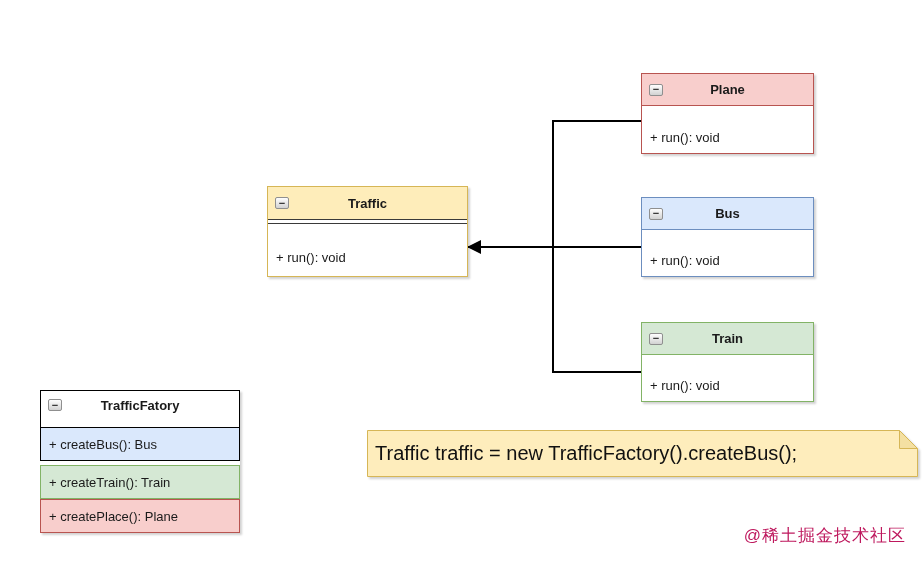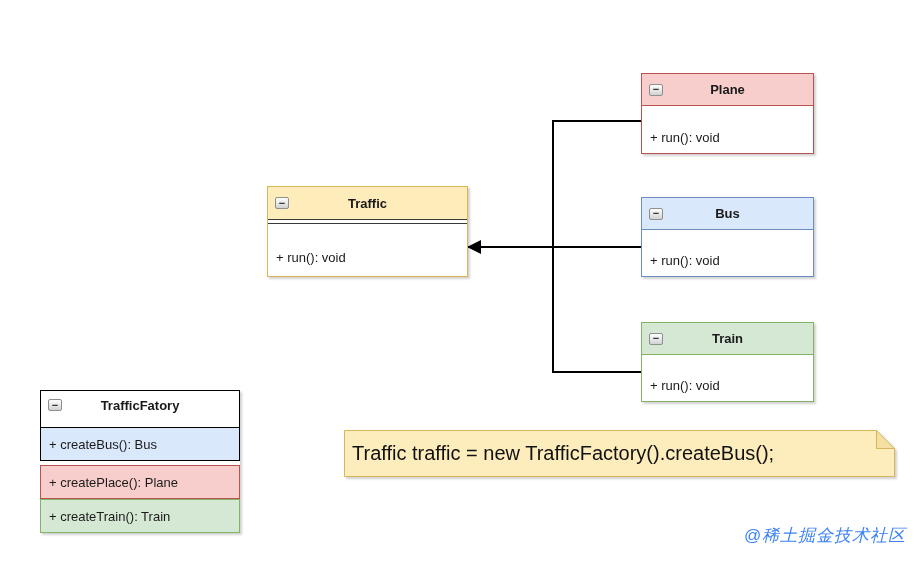--- a/index.html
+++ b/index.html
@@ -64,21 +64,21 @@
   .note{position:absolute;filter:drop-shadow(2px 2px 1px rgba(0,0,0,0.18));}
   .note svg{position:absolute;left:0;top:0;display:block;}
   .note .note-text{
     position:relative;z-index:1;font-size:20px;line-height:46px;
     padding-left:8px;color:#111;white-space:nowrap;
   }
 
   
   .watermark{
     position:absolute;right:16px;top:524px;
-    font-size:17px;color:#3b82f6;letter-spacing:1px;white-space:nowrap;font-style:italic;
+    font-size:17px;color:#be185d;letter-spacing:1px;white-space:nowrap;
   }
 </style>
 </head>
 <body>
 
 <div class="canvas">
 
   <div class="line v" style="left:552px;top:120px;height:253px;"></div>
   <div class="line h" style="left:553px;top:120px;width:88px;"></div>
   <div class="line h" style="left:468px;top:246px;width:173px;"></div>
@@ -120,25 +120,25 @@
 
   <div class="factory" style="left:40px;top:390px;width:200px;">
     <div class="fgroup">
       <div class="fhdr">
         <span class="collapse">−</span>
         <span class="ttl">TrafficFatory</span>
       </div>
       <div class="frow fblue">+ createBus(): Bus</div>
     </div>
     <div class="fgap"></div>
+    <div class="frow fgreen">+ createTrain(): Train</div>
     <div class="frow fpink">+ createPlace(): Plane</div>
-    <div class="frow fgreen">+ createTrain(): Train</div>
   </div>
 
-  <div class="note" style="left:344px;top:430px;width:551px;height:32px;">
+  <div class="note" style="left:367px;top:430px;width:551px;height:32px;">
     <svg width="551" height="47" viewBox="0 0 551 47">
       <path d="M0.5,0.5 L532.5,0.5 L550.5,18.5 L550.5,46.5 L0.5,46.5 Z" fill="#feedbc" stroke="#d6b656" stroke-width="1"></path>
       <path d="M532.5,0.5 L532.5,18.5 L550.5,18.5 Z" fill="#f4e0a2" stroke="#d6b656" stroke-width="1"></path>
     </svg>
     <div class="note-text">Traffic traffic = new TrafficFactory().createBus();</div>
   </div>
 
   <div class="watermark">@稀土掘金技术社区</div>
 
 </div>

